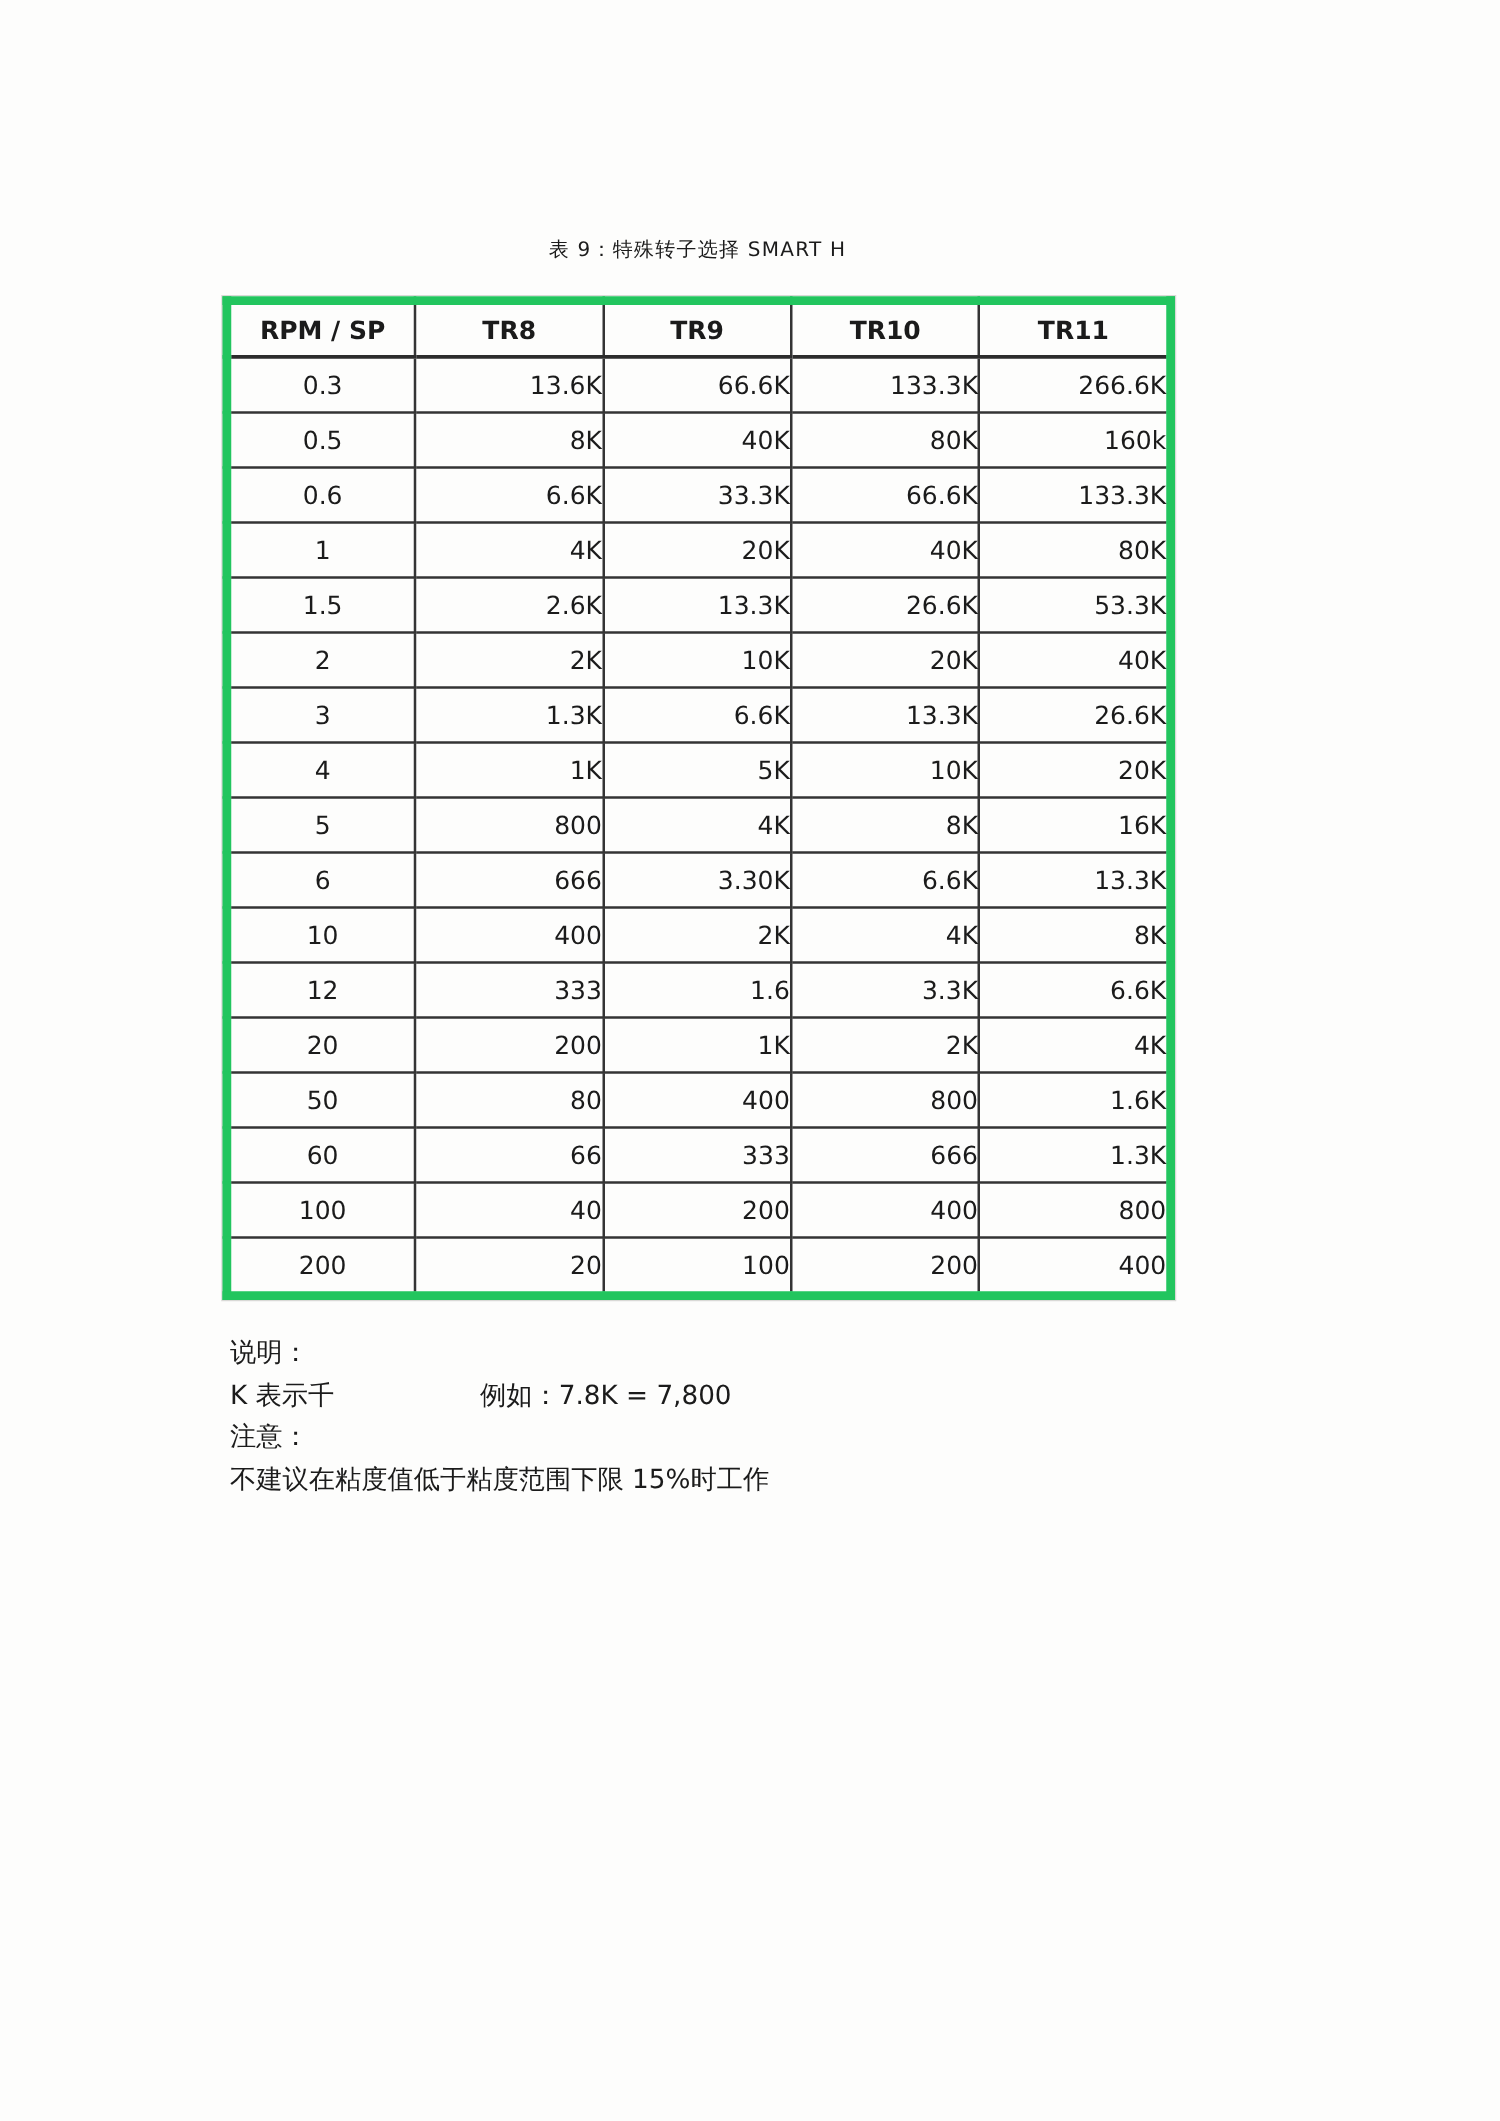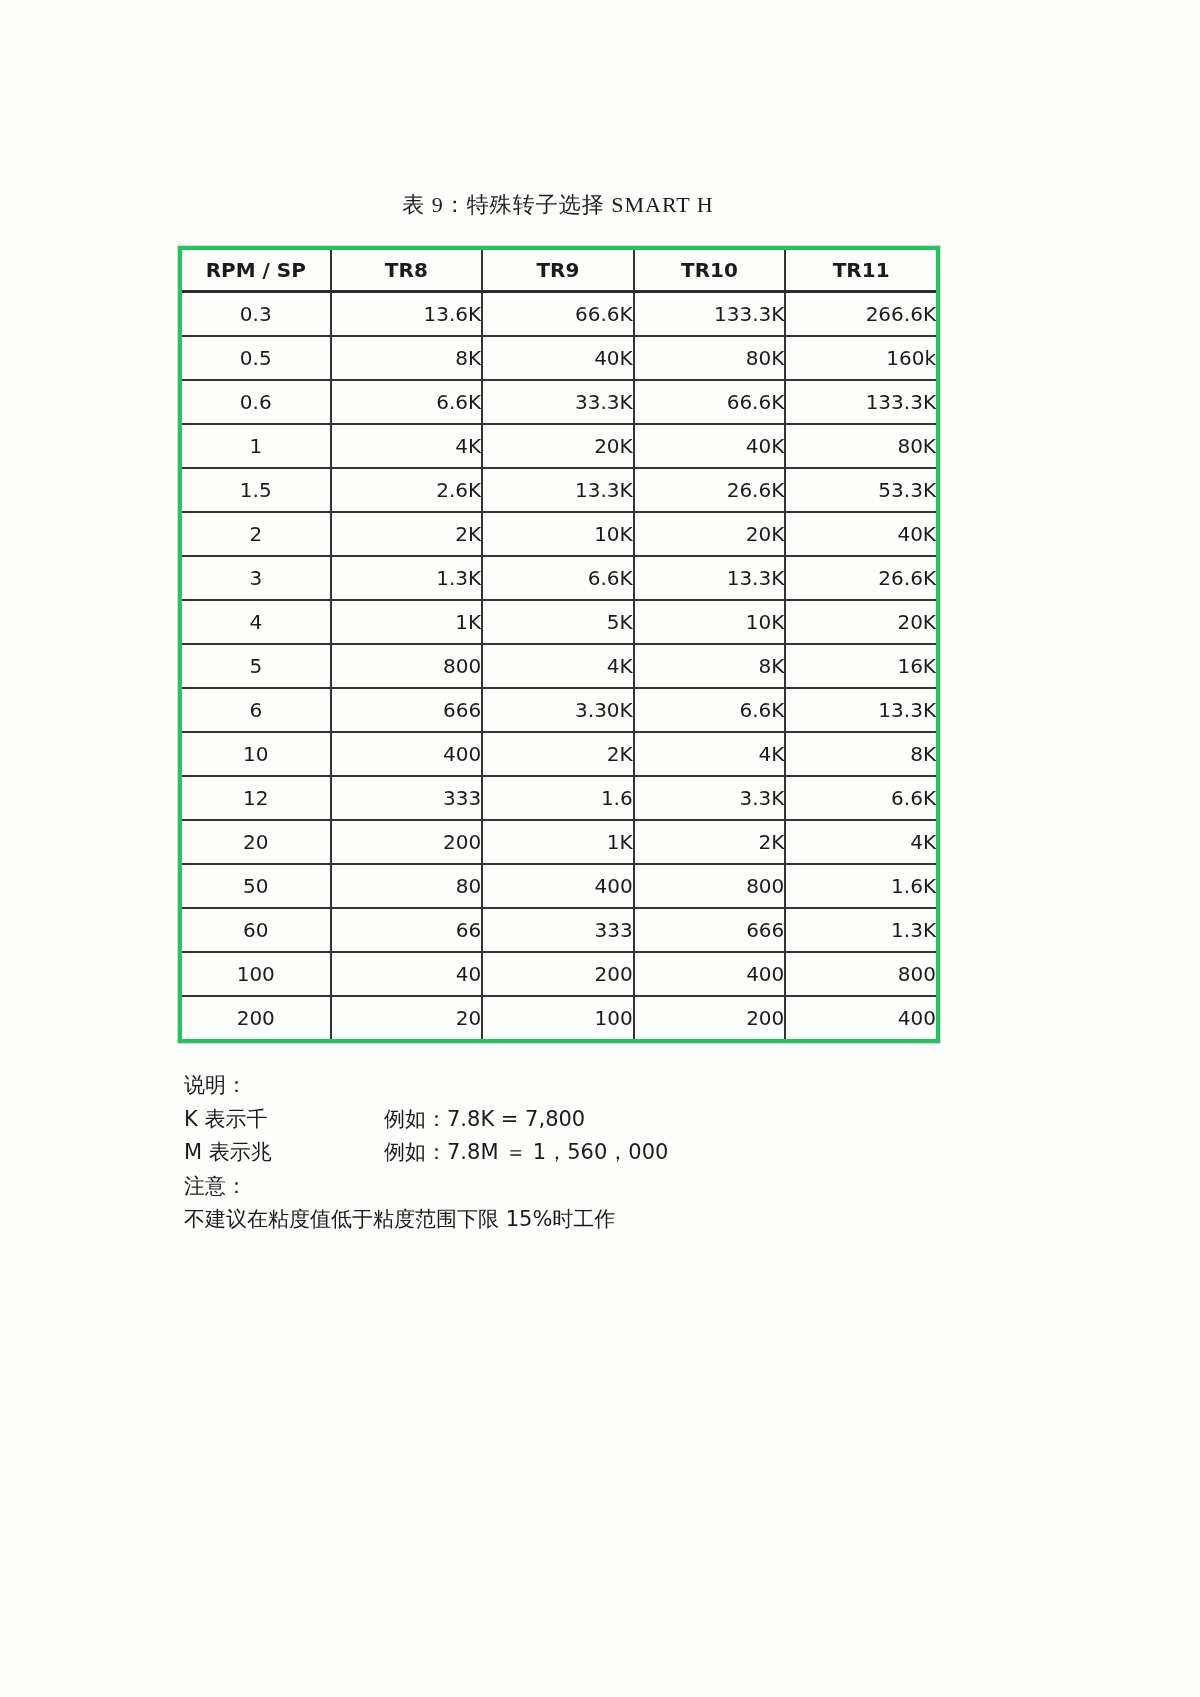--- a/index.html
+++ b/index.html
@@ -20,34 +20,33 @@
     position: absolute;
     left: 168px;
     top: 190px;
     width: 780px;
   }
   .title-block {
     text-align: center;
     margin-bottom: 26px;
   }
   .title-line1 {
-    font-size: 22px;
+    font-size: 16px;
     letter-spacing: 1px;
     margin-bottom: 10px;
-    font-family: Liberation Serif, serif;
   }
   .title-line2 {
     font-size: 21px;
     letter-spacing: 1px;
   }
   table.visc-table {
     width: 762px;
     margin-left: 10px;
     border-collapse: collapse;
-    border: 4px solid #22c55e;
+    border: 7px solid #22c55e;
     box-shadow: 0 0 0 1px #d9d9d6;
   }
   table.visc-table th,
   table.visc-table td {
     border: 2px solid #343434;
     height: 42px;
     font-size: 20px;
     padding: 0;
   }
   table.visc-table th {
@@ -233,24 +232,20 @@
           </tr>
         </tbody>
     </table>
 
     <div class="notes">
       <div>说明：</div>
       <div class="note-row">
         <span class="note-label">K 表示千</span>
         <span>例如：7.8K = 7,800</span>
       </div>
-      <div class="note-row">
-        <span class="note-label">M 表示兆</span>
-        <span>例如：7.8M ＝ 1，560，000</span>
-      </div>
       <div>注意：</div>
       <div>不建议在粘度值低于粘度范围下限 15%时工作</div>
     </div>
 
   </div>
 
 
 </div>
 
 </body></html>

